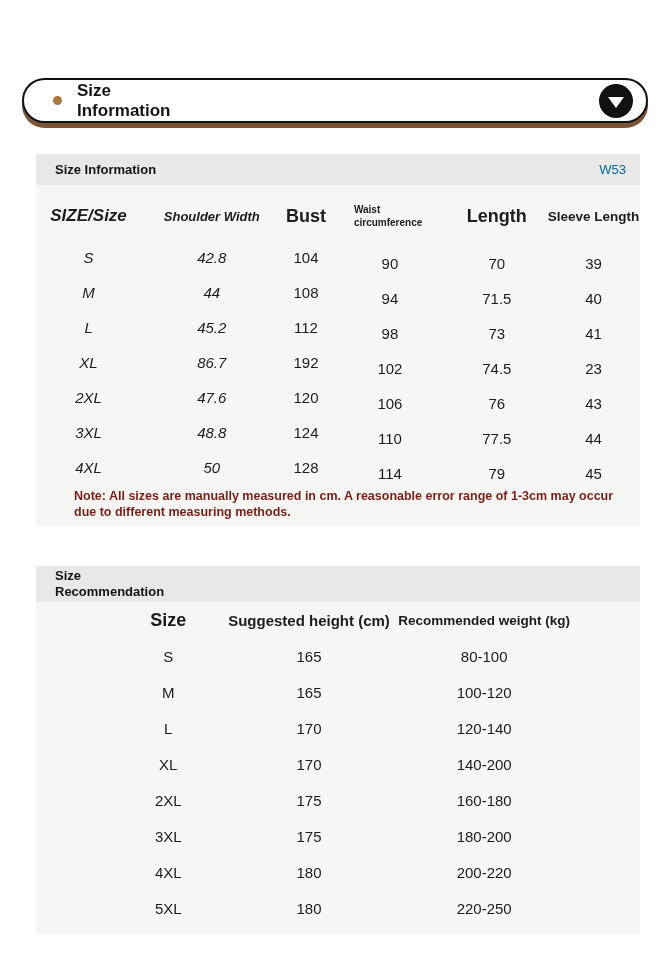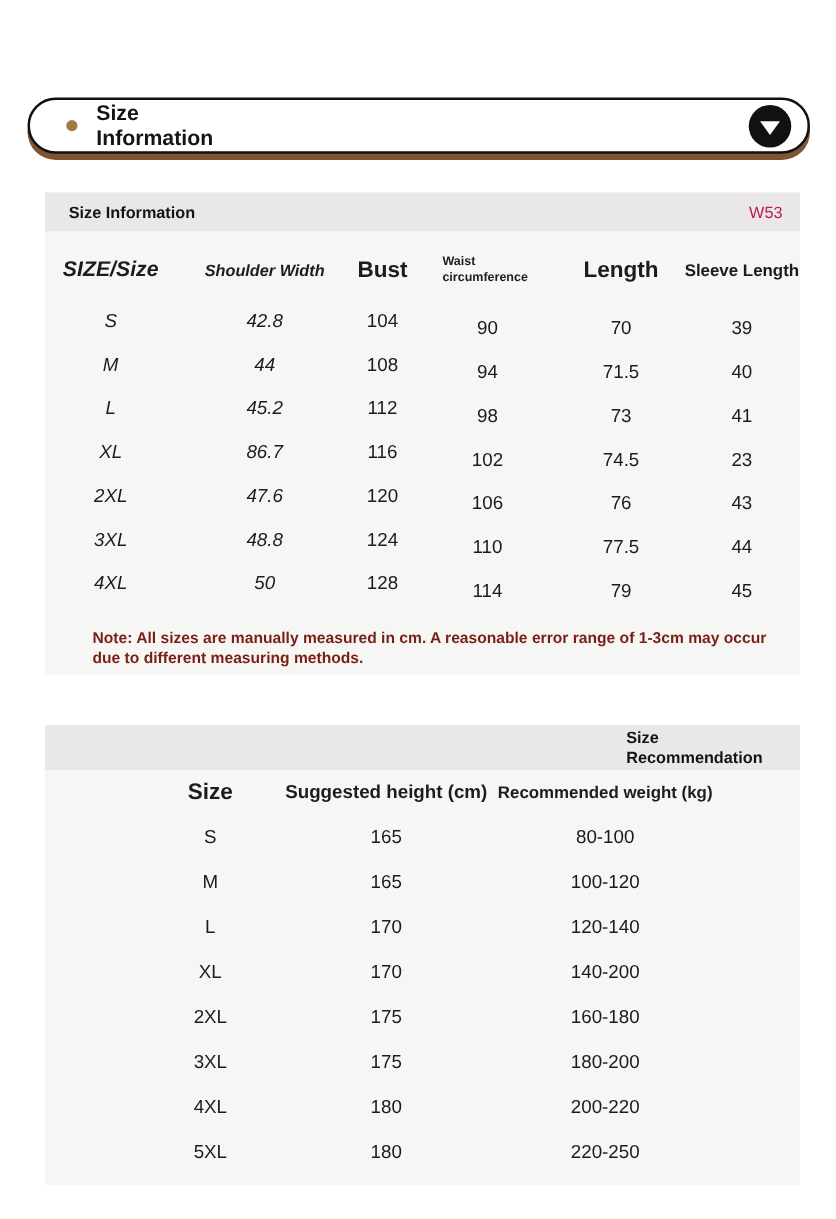--- a/index.html
+++ b/index.html
@@ -69,32 +69,32 @@
   .panel1 { margin-top: 31px; padding-bottom: 5px; }
   .panel2 { margin-top: 40px; padding-bottom: 8px; }
 
   .panel-bar {
     background: #e9e8e6;
     display: flex;
     align-items: center;
     padding: 0 14px 0 19px;
   }
   .panel1 .panel-bar { height: 31px; }
-  .panel2 .panel-bar { height: 36px; justify-content: flex-end; }
+  .panel2 .panel-bar { height: 36px; }
   .bar-title {
     font-weight: bold;
     font-size: 13px;
     color: #141414;
     line-height: 1.2;
   }
   .panel2 .bar-title { max-width: 125px; }
   .bar-code {
     margin-left: auto;
     font-size: 13px;
-    color: #be185d;
+    color: #0369a1;
   }
 
   
   .trow { position: relative; height: 35px; }
   .t2 .trow { height: 36px; }
   .cell {
     position: absolute;
     top: 50%;
     transform: translate(-50%, -50%);
     white-space: nowrap;
@@ -122,21 +122,21 @@
     font-size: 10px;
     white-space: normal;
     width: 72px;
     text-align: left;
     line-height: 1.3;
   }
   .thead1 .c5 { font-size: 18px; }
   .thead1 .c6 { font-size: 13.5px; }
 
   .note {
-    margin: 18px 20px 0 38px;
+    margin: 4px 20px 0 38px;
     font-weight: bold;
     font-size: 12.5px;
     line-height: 1.3;
     color: #7a1f15;
   }
 
   
   .t2 .c1 { left: 21.9%; }
   .t2 .c2 { left: 45.2%; }
   .t2 .c3 { left: 74.2%; }
@@ -195,21 +195,21 @@
           <span class="cell c1">L</span>
           <span class="cell c2">45.2</span>
           <span class="cell c3">112</span>
           <span class="cell c4">98</span>
           <span class="cell c5">73</span>
           <span class="cell c6">41</span>
         </div>
         <div class="trow">
           <span class="cell c1">XL</span>
           <span class="cell c2">86.7</span>
-          <span class="cell c3">116</span>
+          <span class="cell c3">192</span>
           <span class="cell c4">102</span>
           <span class="cell c5">74.5</span>
           <span class="cell c6">23</span>
         </div>
         <div class="trow">
           <span class="cell c1">2XL</span>
           <span class="cell c2">47.6</span>
           <span class="cell c3">120</span>
           <span class="cell c4">106</span>
           <span class="cell c5">76</span>

